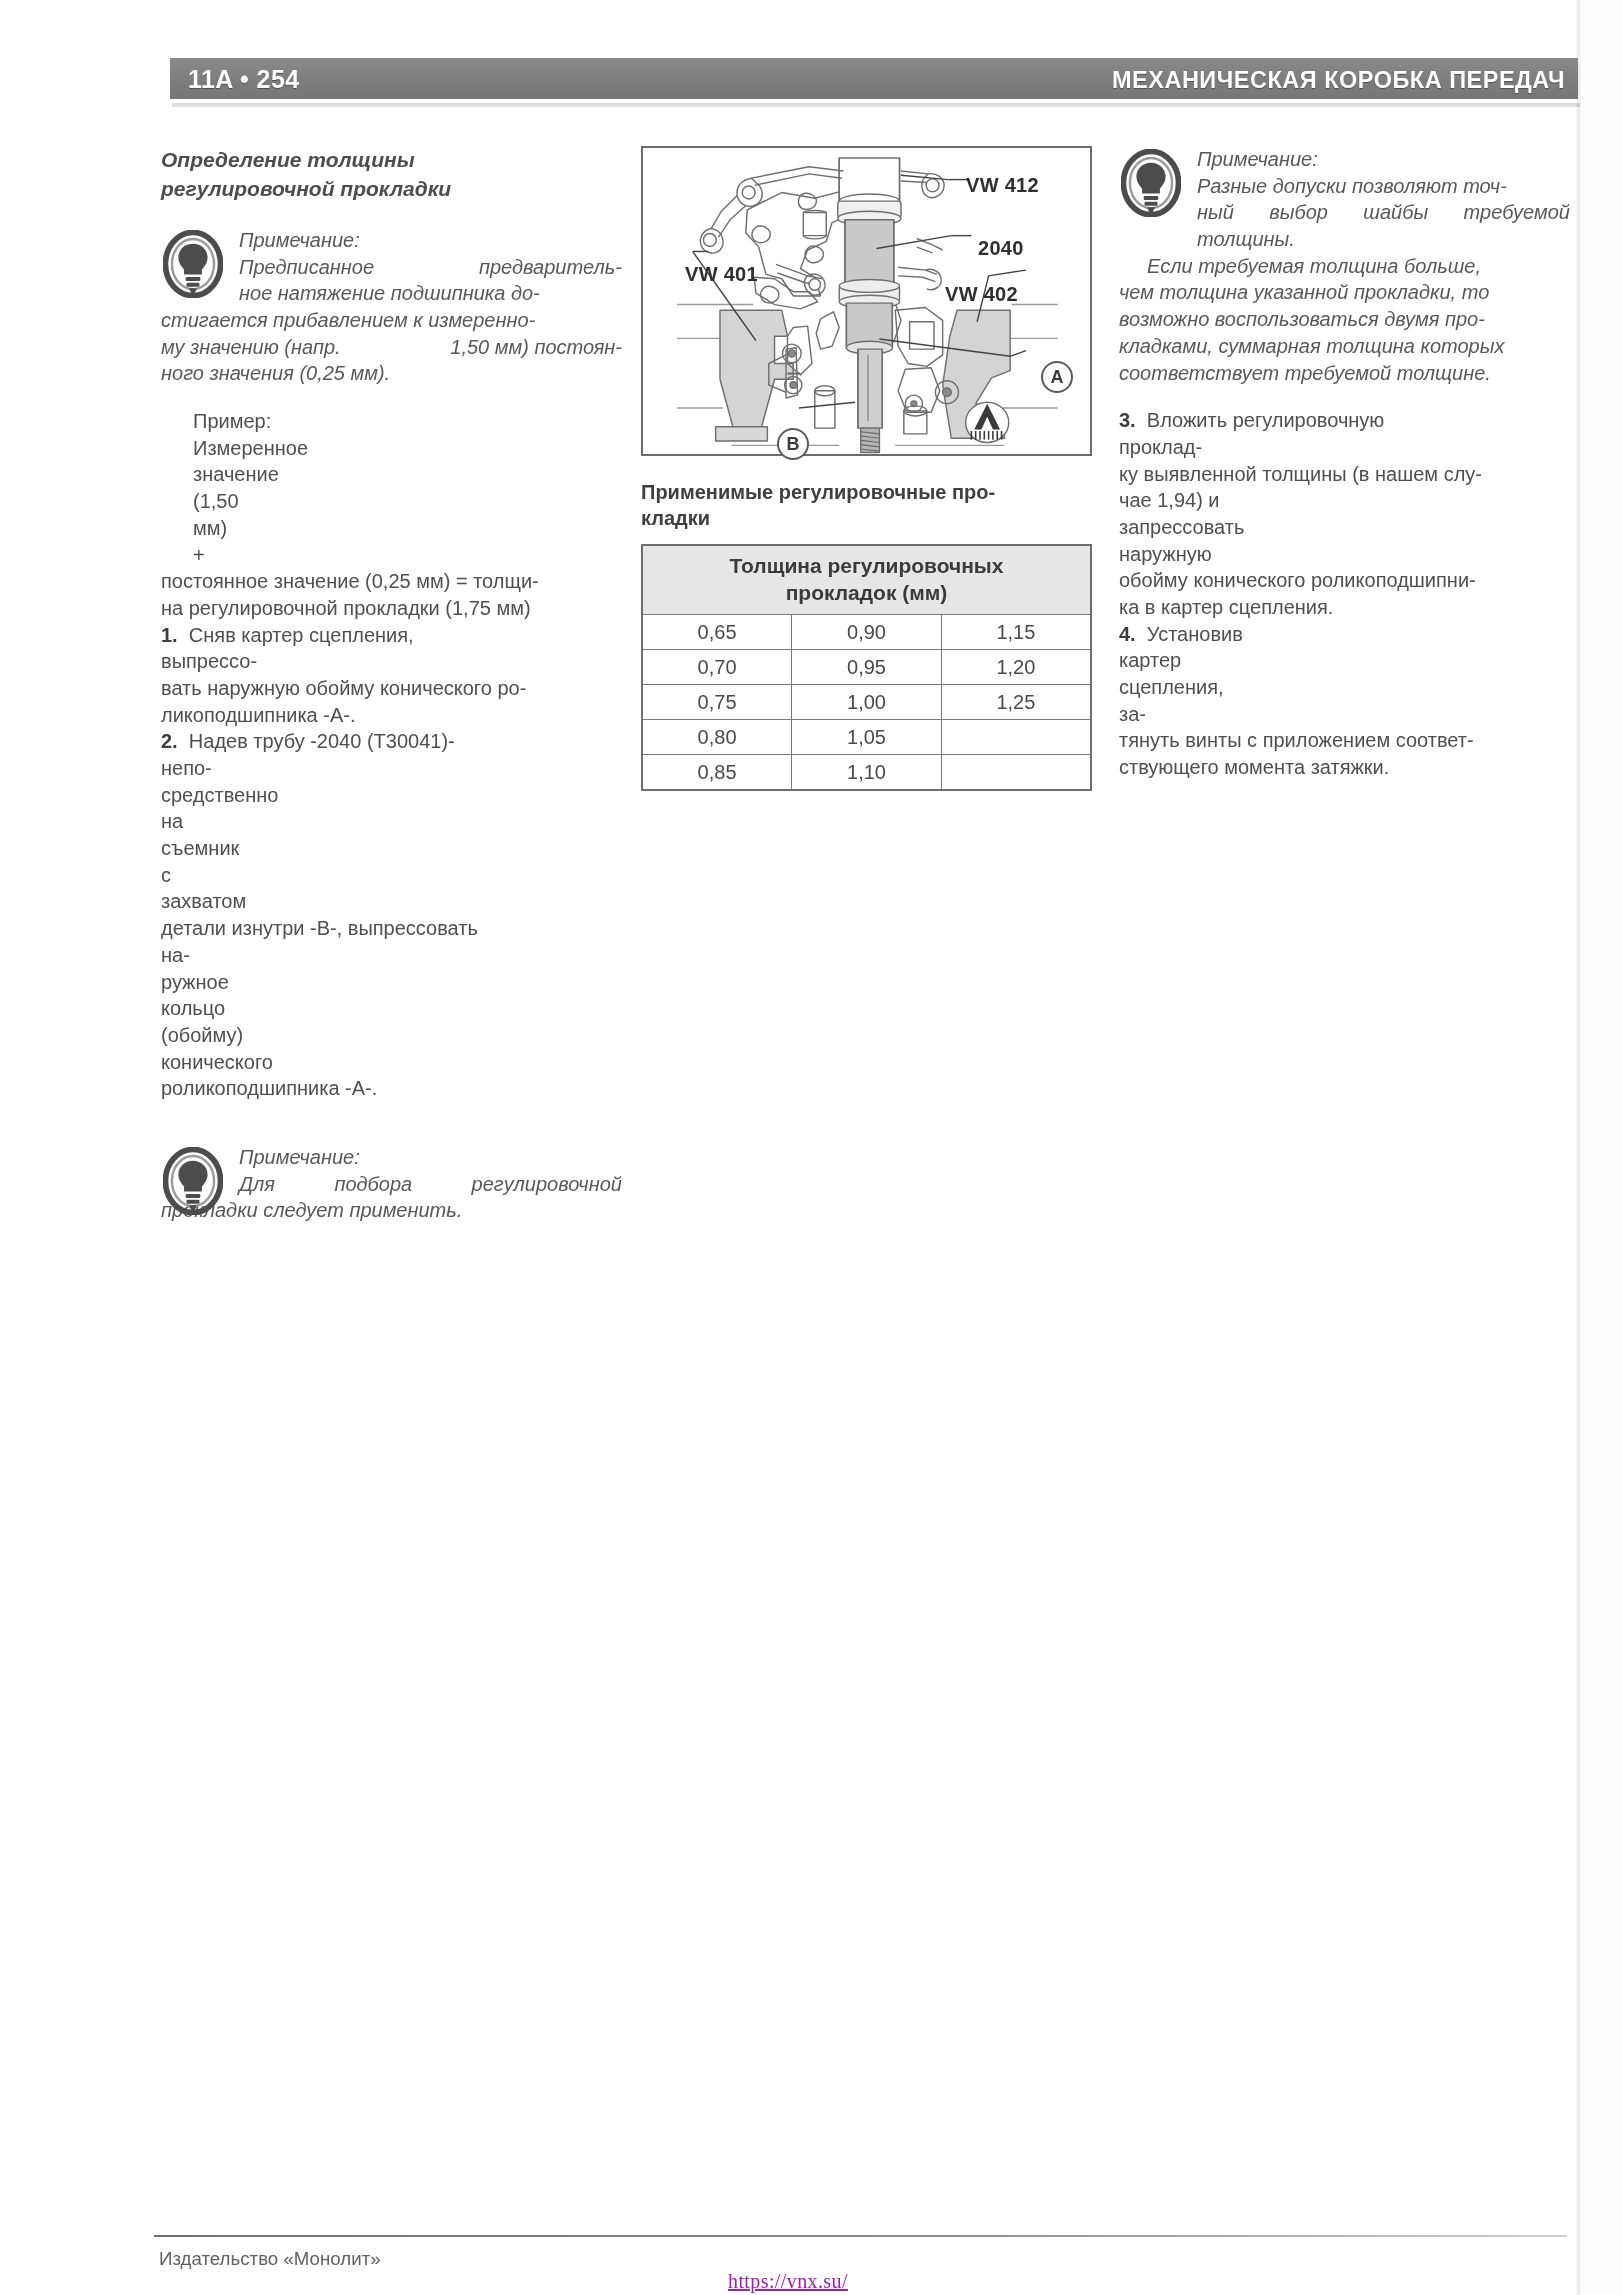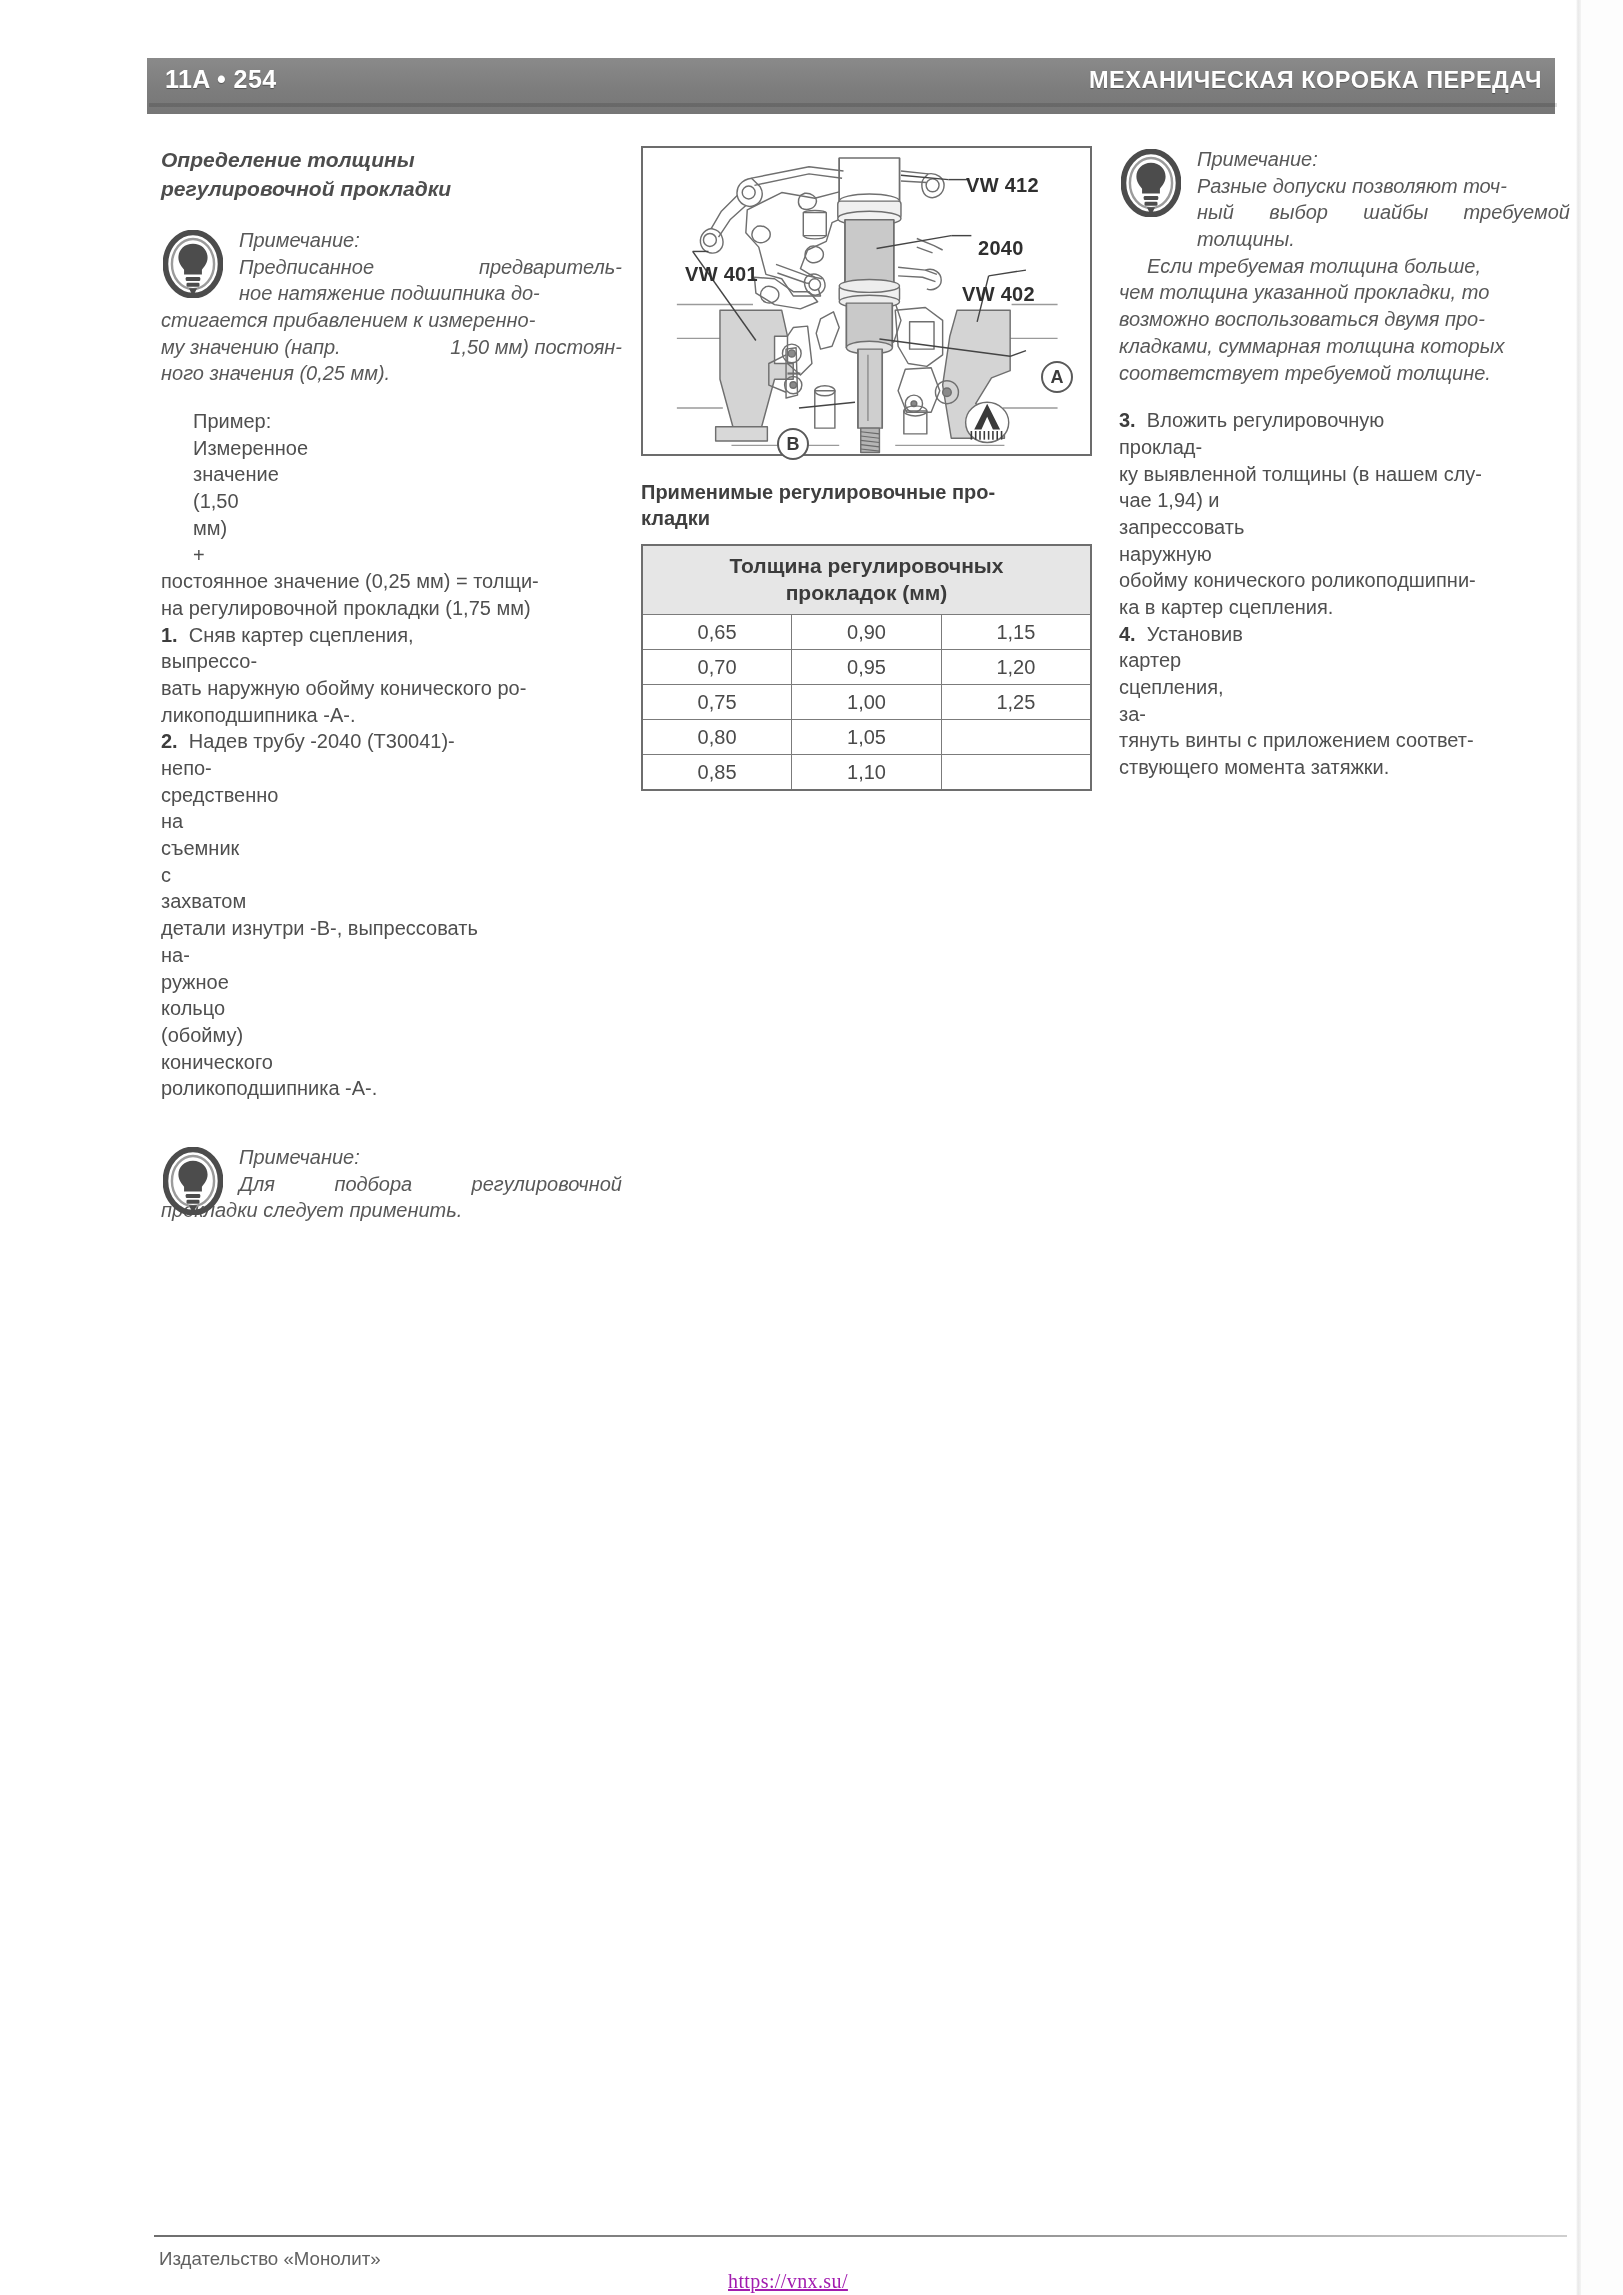--- a/index.html
+++ b/index.html
@@ -32,24 +32,24 @@
     top: 0;
     left: 1581px;
     width: 43px;
     height: 2295px;
     background: #fdfdfd;
   }
 
   
   .header-bar {
     position: absolute;
-    left: 147px;
+    left: 170px;
     top: 58px;
     width: 1408px;
-    height: 56px;
+    height: 41px;
     background: #818181;
     background: linear-gradient(to bottom, #8a8a8a 0%, #7d7d7d 55%, #767676 100%);
   }
   .header-bar .hdr-shadow {
     position: absolute;
     left: 1.6px;
     top: 45px;
     width: 1408px;
     height: 4px;
     background: rgba(0,0,0,0.13);
@@ -160,21 +160,21 @@
   .fig-label {
     position: absolute;
     font-size: 20px;
     font-weight: bold;
     color: #2f2f2f;
     white-space: nowrap;
     letter-spacing: 0.3px;
   }
   .lbl-vw412 { left: 323px; top: 26px; }
   .lbl-2040  { left: 335px; top: 89px; }
-  .lbl-vw402 { left: 319px; top: 135px; }
+  .lbl-vw402 { left: 302px; top: 135px; }
   .lbl-vw401 { left: 42px;  top: 115px; }
   .callout {
     position: absolute;
     width: 32px;
     height: 32px;
     border: 2.4px solid #5a5a5a;
     border-radius: 50%;
     color: #3b3b3b;
     font-size: 18px;
     font-weight: bold;

